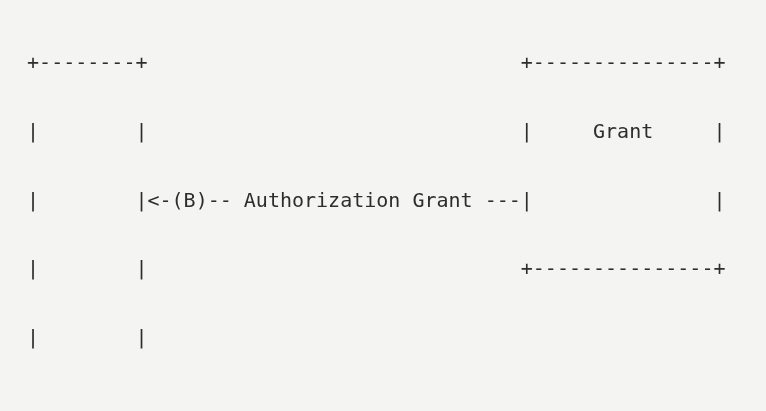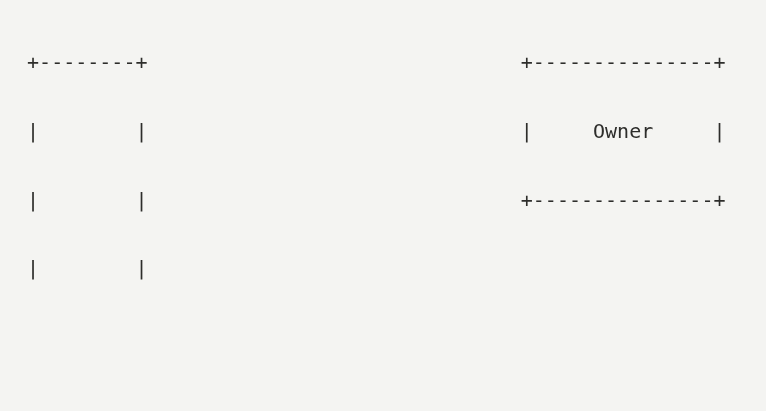--- a/index.html
+++ b/index.html
@@ -25,21 +25,22 @@
   .ascii-line {
     height: 22.9px;
     white-space: pre;
   }
 </style>
 </head>
 <body>
 
 <div class="ascii-art">
   <div class="ascii-line">  +--------+                               +---------------+</div>
-  <div class="ascii-line">  |        |                               |     Owner     |</div>
+  <div class="ascii-line">  |        |                               |     Grant     |</div>
+  <div class="ascii-line">  |        |&lt;-(B)-- Authorization Grant ---|               |</div>
   <div class="ascii-line">  |        |                               +---------------+</div>
   <div class="ascii-line">  |        |</div>
   
   
   
   
   
   
   
   

